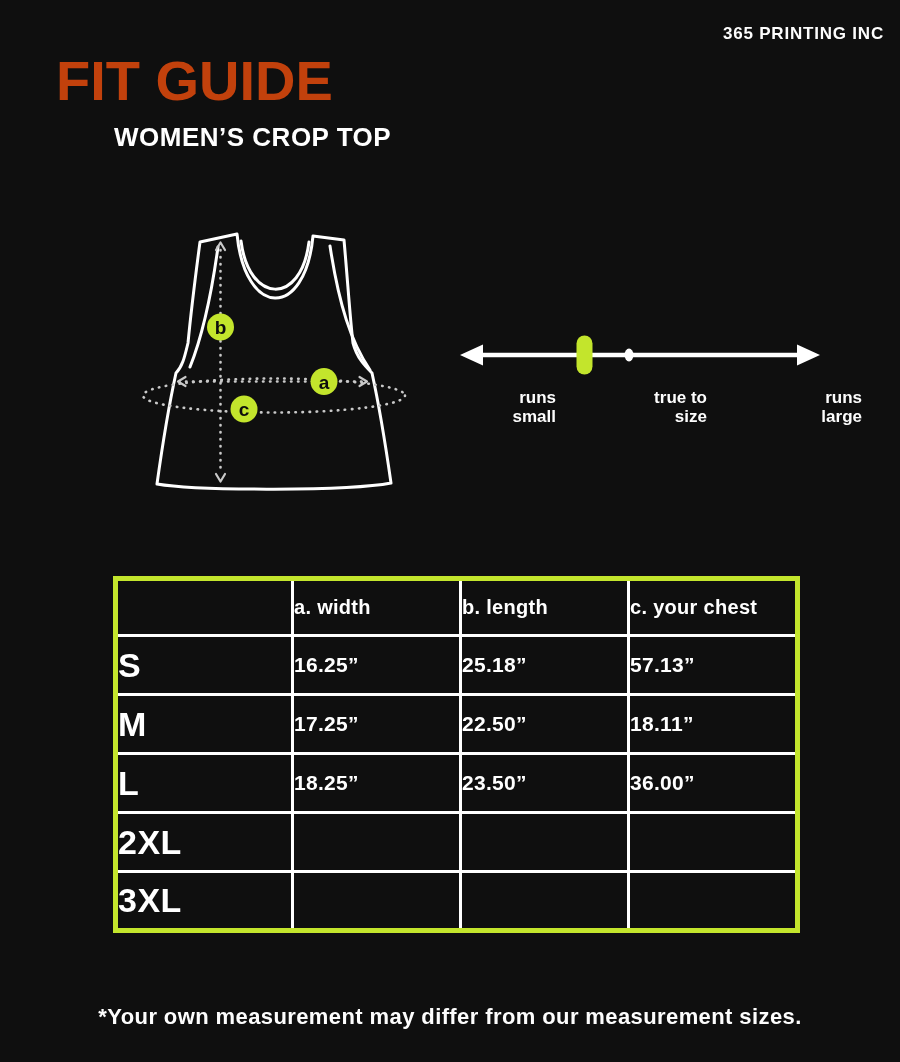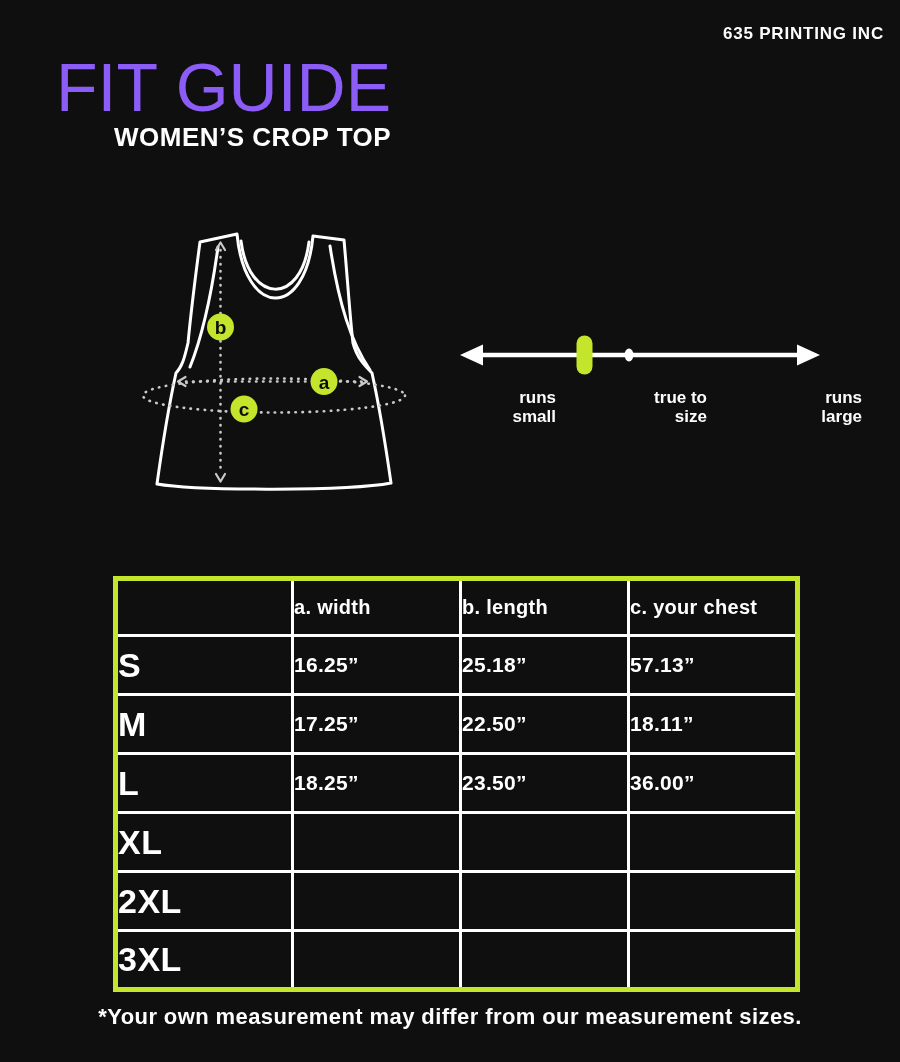--- a/index.html
+++ b/index.html
@@ -7,22 +7,22 @@
     position:relative;width:900px;height:1062px;overflow:hidden;
     background:#0f0f0f;color:#ffffff;
     font-family:"Liberation Sans", sans-serif;font-weight:700;
   }
   .brand{
     position:absolute;top:24px;right:16px;
     font-size:17px;letter-spacing:0.8px;color:#fdfdfd;
   }
   .title{
     position:absolute;left:56px;top:48px;
-    font-size:68px;font-weight:400;letter-spacing:0px;
-    color:#8b5cf6;
+    font-size:56px;font-weight:700;letter-spacing:0px;
+    color:#c2410c;
   }
   .subtitle{
     position:absolute;left:114px;top:122px;
     font-size:26px;letter-spacing:0.5px;color:#ffffff;
   }
   .tank-wrap{position:absolute;left:120px;top:200px;width:320px;height:320px;}
   .scale-wrap{position:absolute;left:440px;top:320px;width:420px;height:130px;}
   .scale-label{
     position:absolute;top:68px;width:140px;
     text-align:right;font-size:17px;line-height:19px;color:#fdfdfd;
@@ -54,21 +54,21 @@
     position:absolute;left:0;top:1004px;width:900px;
     text-align:center;font-size:22px;letter-spacing:0.4px;color:#fdfdfd;
   }
   svg text{font-family:"Liberation Sans", sans-serif;}
 </style>
 </head>
 <body>
 
 <div id="page">
 
-  <div class="brand">635 PRINTING INC</div>
+  <div class="brand">365 PRINTING INC</div>
   <div class="title">FIT GUIDE</div>
   <div class="subtitle">WOMEN’S CROP TOP</div>
 
   <div class="tank-wrap">
     <svg viewBox="0 0 320 320" width="320" height="320">
       <g fill="none" stroke="#ffffff" stroke-width="3" stroke-linecap="round" stroke-linejoin="round">
         <path d="
           M 80,42 L 117,34
           C 125,118 185,120 193,36
           L 224,40
@@ -154,26 +154,20 @@
         <td class="val-cell">22.50”</td>
         <td class="val-cell">18.11”</td>
       </tr>
       <tr class="datarow">
         <td class="size-cell">L</td>
         <td class="val-cell">18.25”</td>
         <td class="val-cell">23.50”</td>
         <td class="val-cell">36.00”</td>
       </tr>
       <tr class="datarow">
-        <td class="size-cell">XL</td>
-        <td class="val-cell"></td>
-        <td class="val-cell"></td>
-        <td class="val-cell"></td>
-      </tr>
-      <tr class="datarow">
         <td class="size-cell">2XL</td>
         <td class="val-cell"></td>
         <td class="val-cell"></td>
         <td class="val-cell"></td>
       </tr>
       <tr class="datarow">
         <td class="size-cell">3XL</td>
         <td class="val-cell"></td>
         <td class="val-cell"></td>
         <td class="val-cell"></td>

